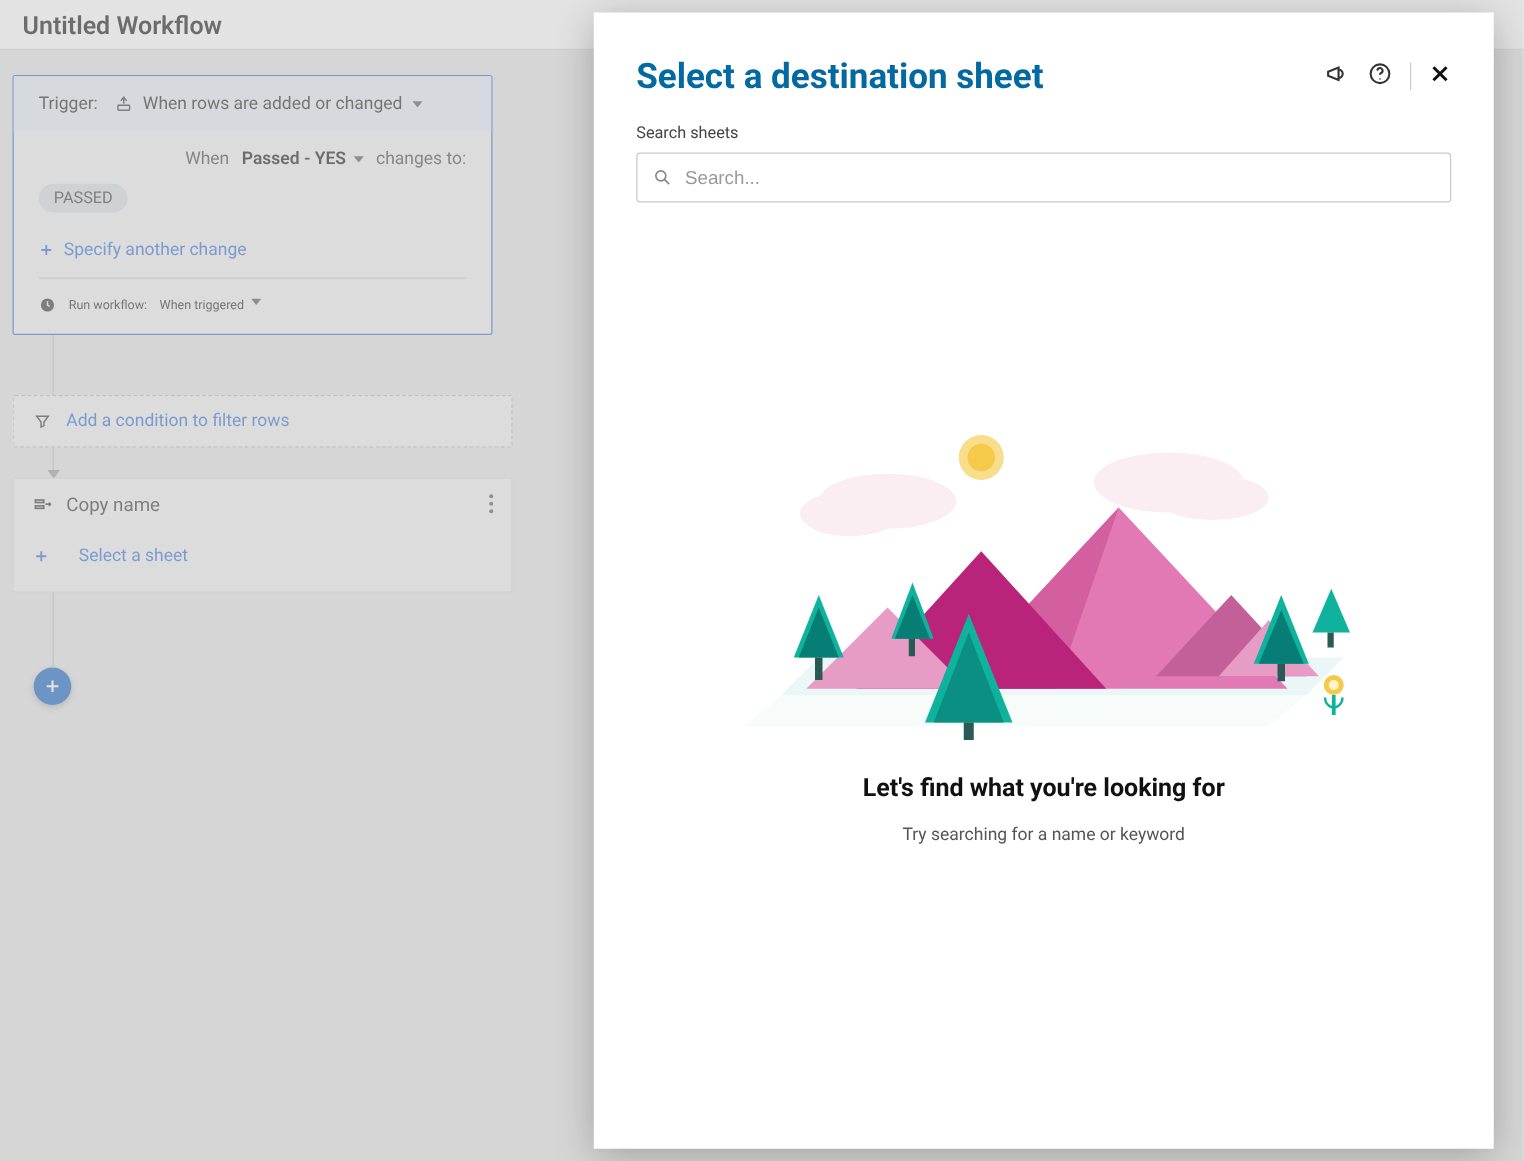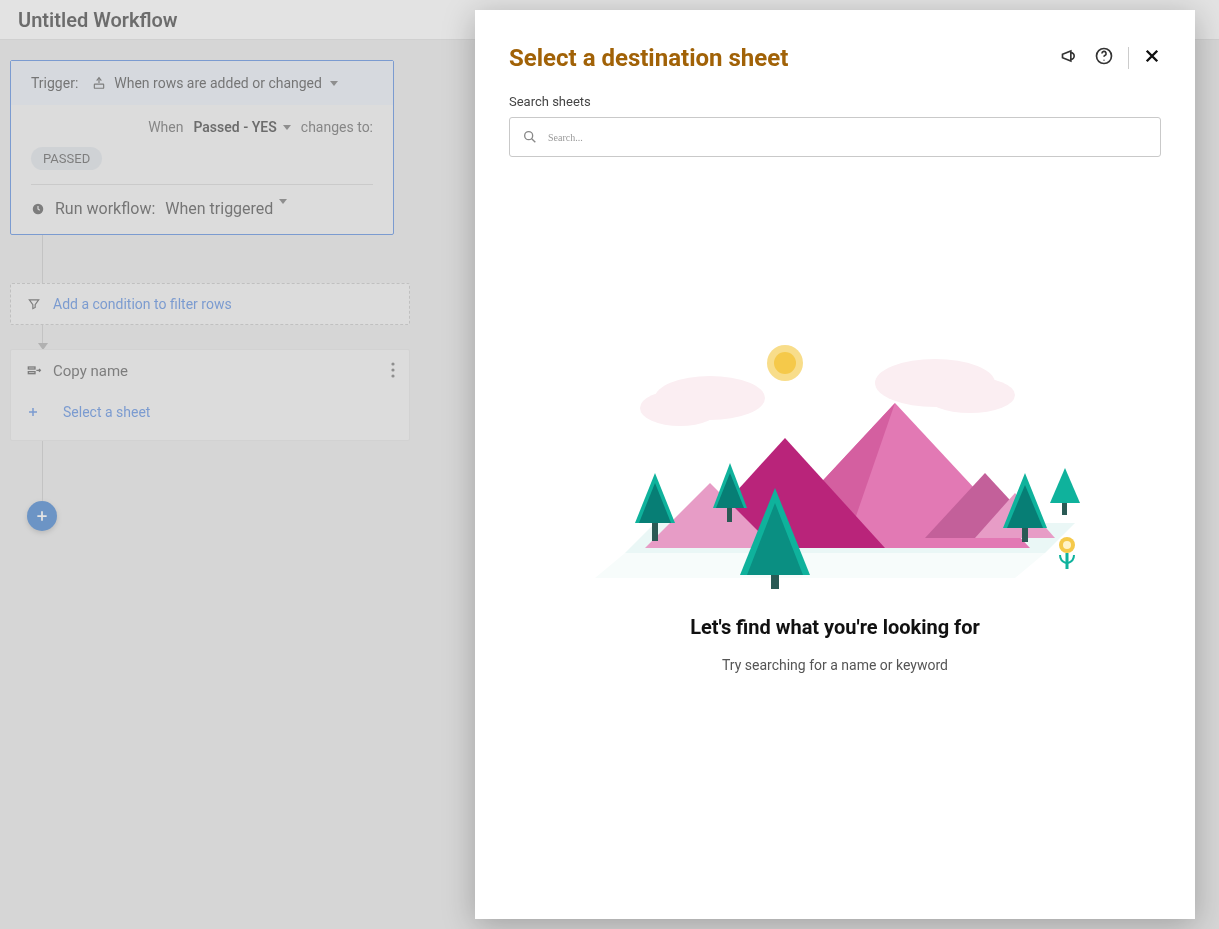--- a/index.html
+++ b/index.html
@@ -97,21 +97,21 @@
   }
   .divider {
     border-top: 1px solid #ccc;
     margin: 14px -0px 0 -0px;
   }
   .run-row {
     display: flex;
     align-items: center;
     gap: 10px;
     padding: 14px 0 4px 0;
-    font-size: 16px;
+    font-size: 10px;
     color: #222;
   }
   .run-select {
     display: flex;
     gap: 6px;
     cursor: pointer;
     color: #222;
   }
 
   
@@ -218,23 +218,23 @@
     padding: 34px 34px 20px 34px;
     display: flex;
     flex-direction: column;
   }
   .panel-head {
     display: flex;
     align-items: center;
     justify-content: space-between;
   }
   .panel-title {
-    font-size: 24px;
+    font-size: 28px;
     font-weight: 700;
-    color: #a16207;
+    color: #0369a1;
   }
   .panel-icons {
     display: flex;
     align-items: center;
     gap: 14px;
     color: #333;
   }
   .panel-icons .vdiv {
     width: 1px; height: 22px; background: #ccc;
   }
@@ -251,24 +251,23 @@
     border-radius: 3px;
     height: 40px;
     display: flex;
     align-items: center;
     padding: 0 12px;
     gap: 10px;
   }
   .search-input {
     border: none;
     outline: none;
-    font-size: 10px;
+    font-size: 15px;
     flex: 1;
     color: #0f766e;
-    font-family: Liberation Serif, serif;
   }
   .search-input::placeholder { color: #999; }
 
   .empty-state {
     flex: 1;
     display: flex;
     flex-direction: column;
     align-items: center;
     justify-content: center;
     gap: 18px;
@@ -322,20 +321,28 @@
       <div class="when-row">
         <span>When</span>
         <span class="when-field">
           <span>Passed - YES</span>
           <span class="caret"></span>
         </span>
         <span>changes to:</span>
       </div>
       <span class="pill">PASSED</span>
 
+      <div class="specify-link">
+        <span class="icon">
+          <svg width="12" height="12" viewBox="0 0 24 24" fill="none" stroke="#2f6fd8" stroke-width="3">
+              <path d="M12 4v16M4 12h16"></path>
+            </svg>
+        </span>
+        <span>Specify another change</span>
+      </div>
 
       <div class="divider"></div>
 
       <div class="run-row">
         <span class="icon">
           <svg width="14" height="14" viewBox="0 0 24 24" fill="#333">
               <circle cx="12" cy="12" r="9" fill="#333"></circle>
               <path d="M12 7v5l3 2" stroke="#f0f0f0" stroke-width="2" fill="none"></path>
             </svg>
         </span>

